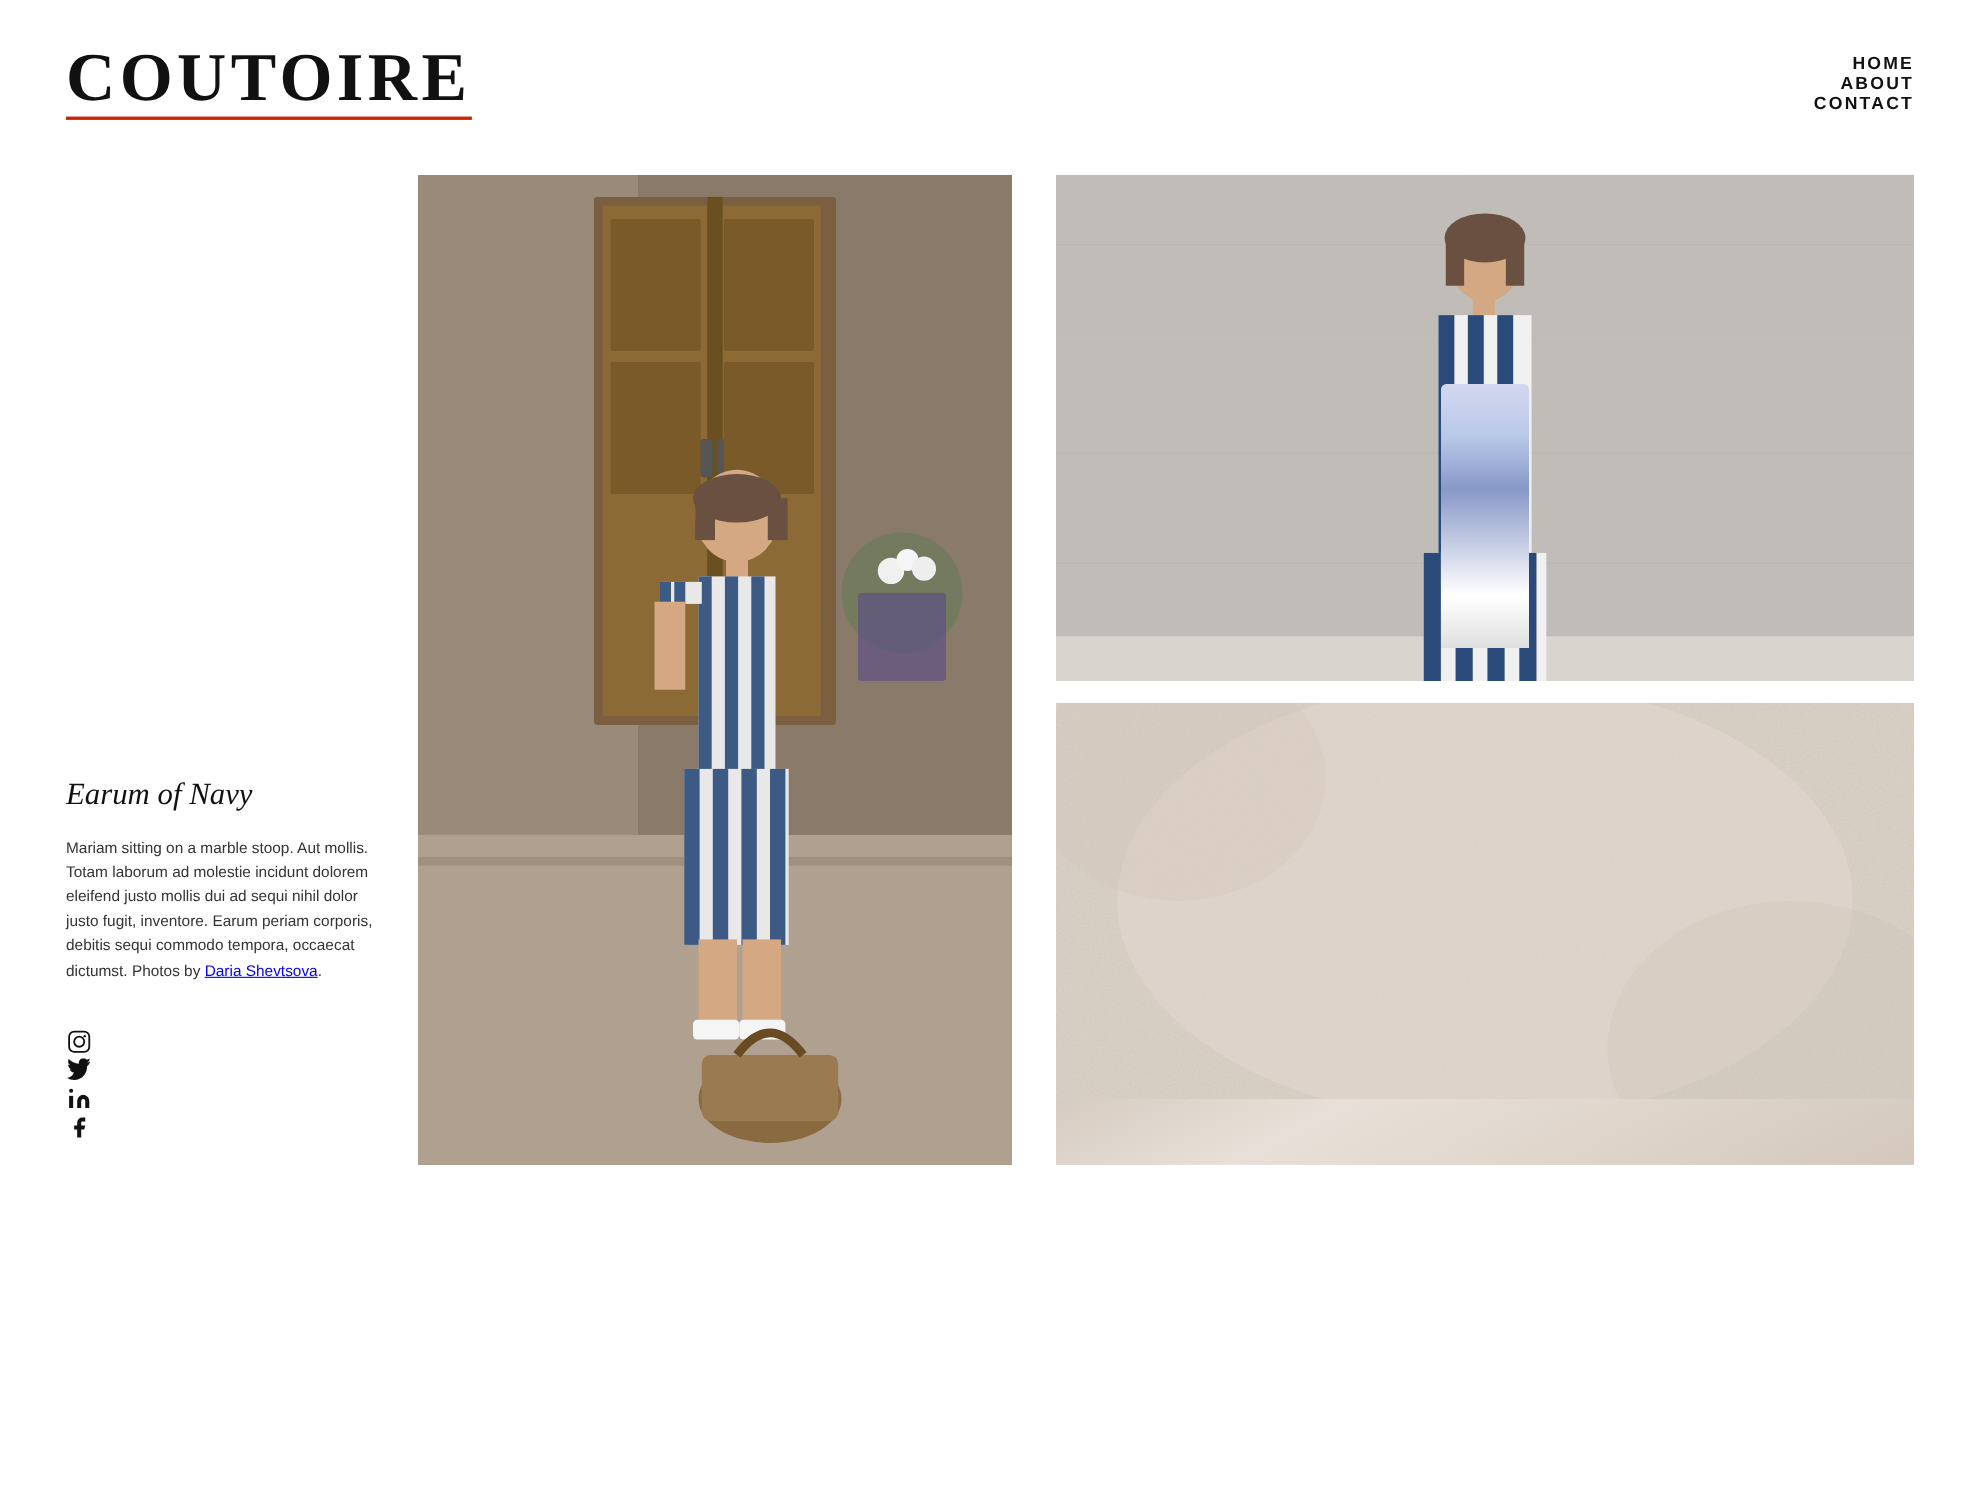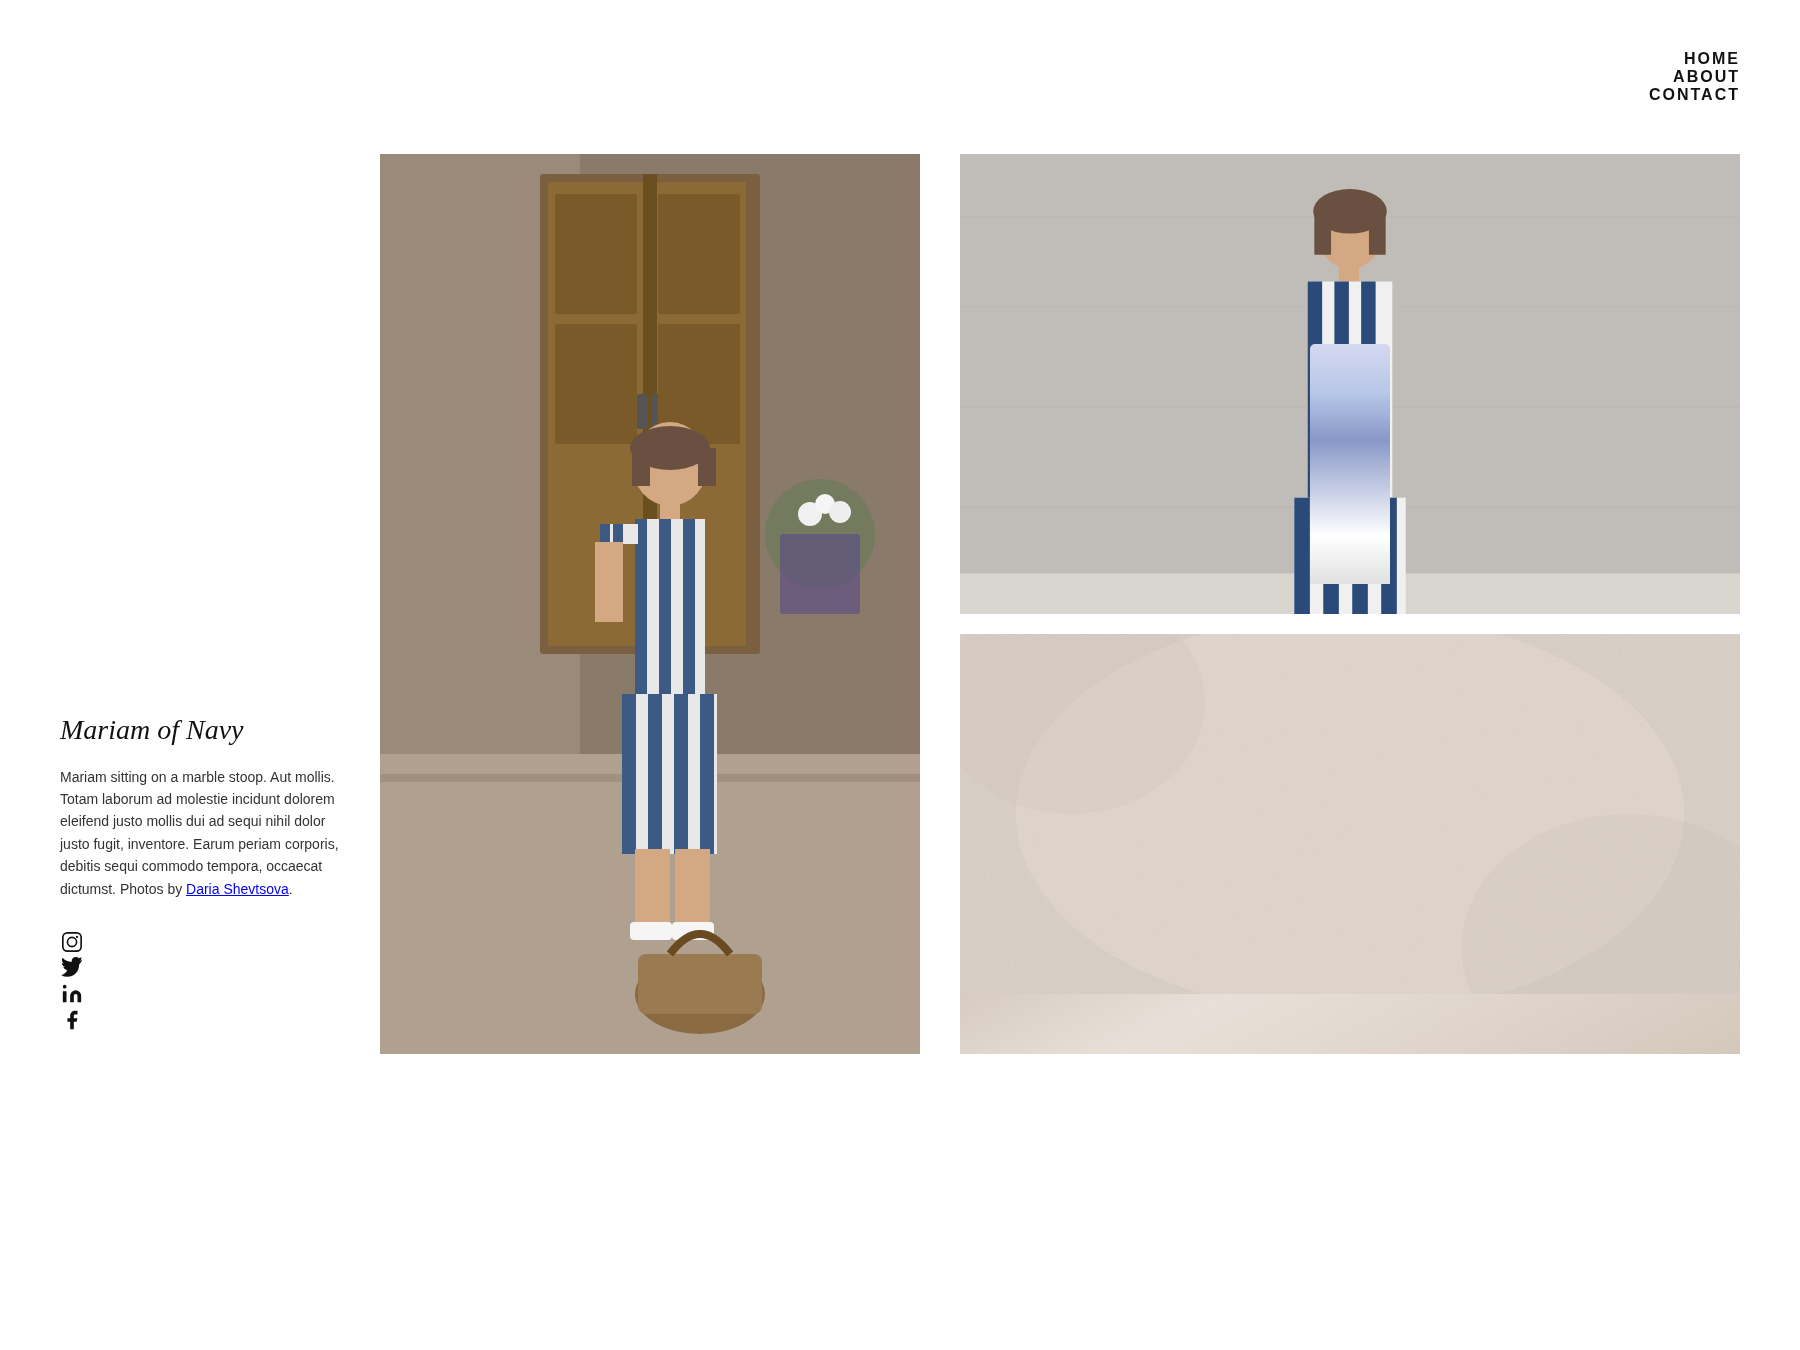--- a/index.html
+++ b/index.html
@@ -96,21 +96,21 @@
       font-weight: 400;
       color: #111;
       margin-bottom: 20px;
     }
 
     .post-description {
       font-family: Arial, Helvetica, sans-serif;
       font-size: 14px;
       line-height: 1.6;
       color: #333;
-      margin-bottom: 30px;
+      margin-bottom: 42px;
     }
 
     .social-icons {
       display: flex;
       flex-direction: column;
       gap: 0;
     }
 
     .social-row {
       display: flex;
@@ -183,33 +183,34 @@
       width: 100%;
       height: 100%;
       display: block;
     }
   </style>
 </head>
 <body>
 
 <header>
   <div class="logo-block">
+    <span class="logo-title">COUTOIRE</span>
   </div>
 
   <nav>
     <a href="#">HOME</a>
     <a href="#">ABOUT</a>
     <a href="#">CONTACT</a>
   </nav>
 </header>
 
 <div class="main-content">
 
   <div class="left-sidebar">
-    <h2 class="post-title">Mariam of Navy</h2>
+    <h2 class="post-title">Earum of Navy</h2>
 
     <p class="post-description">
       <span>Mariam sitting on a marble stoop. Aut mollis. Totam laborum ad molestie incidunt dolorem eleifend justo mollis dui ad sequi nihil dolor justo fugit, inventore. Earum periam corporis, debitis sequi commodo tempora, occaecat dictumst. Photos by</span>
       <a href="#">Daria Shevtsova</a>.
     </p>
 
     <div class="social-icons">
 
       <div class="social-row">
         <span class="social-icon">

